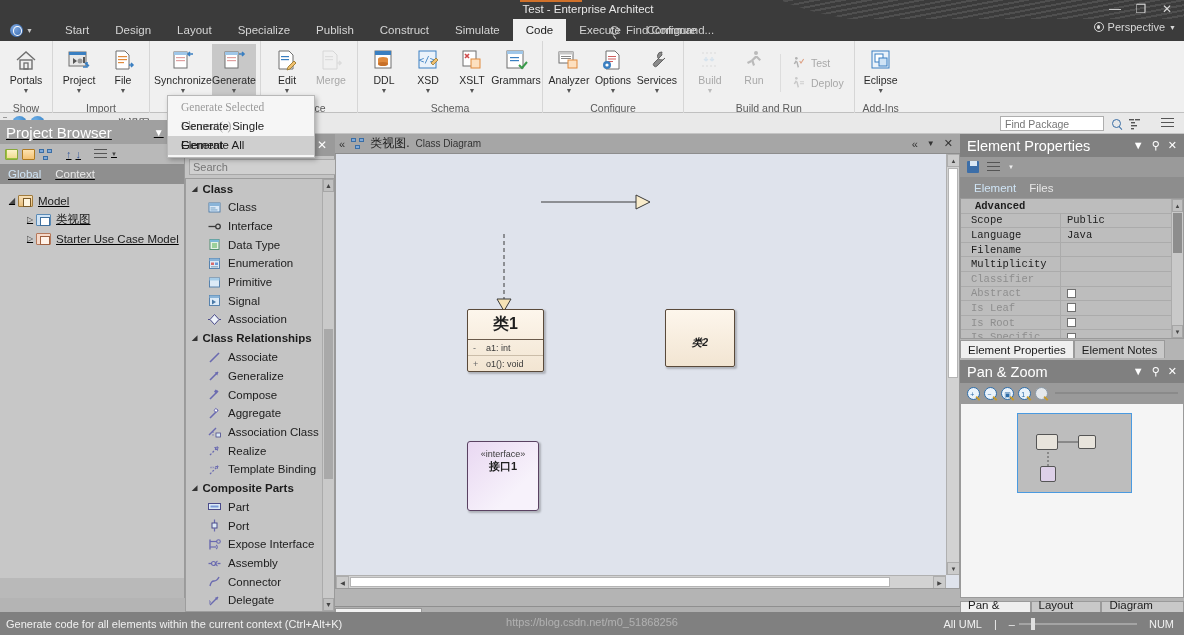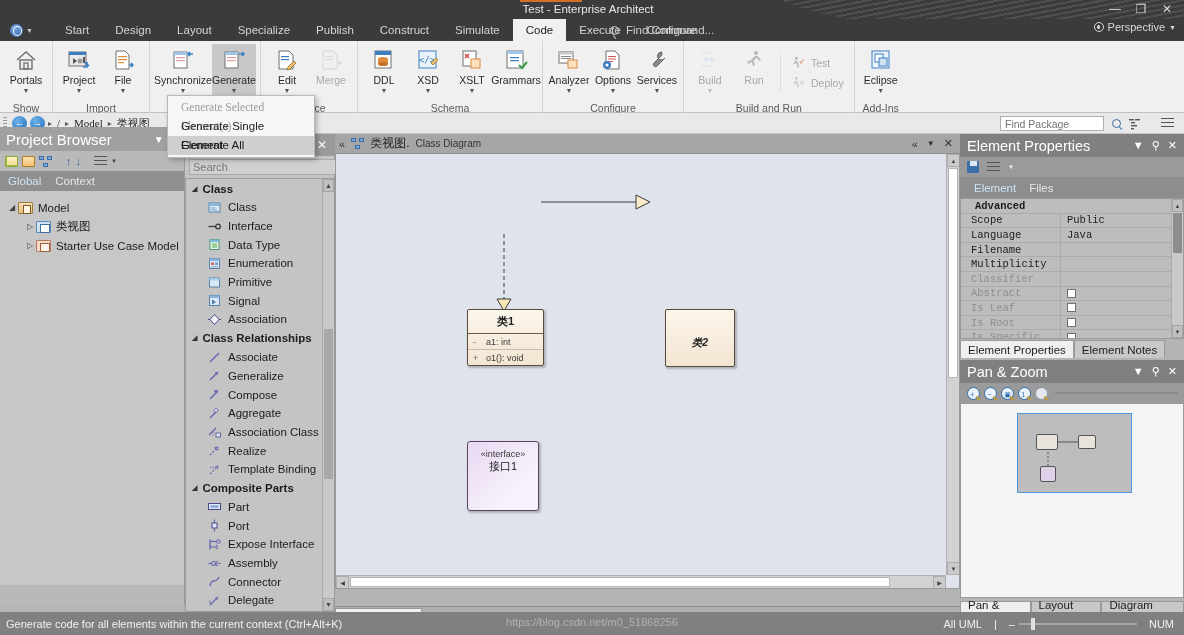--- a/index.html
+++ b/index.html
@@ -143,22 +143,22 @@
   .findpkg {
     width: 104px; height: 15px; background: #fff; border: 1px solid #aeaeae;
     font-size: 10.5px; color: #999; padding: 0 4px; font-family: "Liberation Sans", sans-serif;
   }
   .mini-ico { width: 14px; height: 14px; display:flex; align-items:center; justify-content:center; }
   .hamb { width: 13px; height: 10px;
     background: repeating-linear-gradient(to bottom, #555 0 1.5px, transparent 1.5px 4px); }
 
   
   .browser {
-    position: absolute; left: 0; top: 127px; width: 185px; height: 478px;
-    background: #b9b9b9; border-right: 1px solid #9a9a9a;
+    position: absolute; left: 0; top: 120px; width: 185px; height: 478px;
+    background: #b9b9b9; border-right: 1px solid #9a9a9a; text-decoration: underline;
   }
   .browser .ptitle {
     height: 24px; background: #a0a0a0; color: #fff; display:flex; align-items:center;
     padding-left: 6px; font-size: 15px;
   }
   .pb-toolbar { height: 20px; background: #b9b9b9; display:flex; align-items:center;
     gap: 4px; padding: 0 5px; }
   .folder-ico { width: 13px; height: 11px; border:1px solid #b07b20; border-radius:1px; }
   .folder-ico.green { background: linear-gradient(#fdf2c9,#f0d98a); border-color:#8aa83a;
     box-shadow: inset 1px -1px 0 #9bc23f; }
@@ -242,34 +242,34 @@
           display:flex;align-items:center;justify-content:center;font-size:6px;color:#444;}
   .sthumb-v { position:absolute; left:1px; right:1px; top:14px; height: 210px; background:#fff; border:1px solid #b4b4b4;}
   .sthumb-h { position:absolute; top:1px; bottom:1px; left:14px; width: 540px; background:#fff; border:1px solid #b4b4b4;}
 
   
   .uml-class {
     position:absolute; border:1px solid #5a4a3a; border-radius:2px;
     box-shadow: 1.5px 1.5px 2px rgba(0,0,0,0.22);
     background: linear-gradient(to bottom, #fdf6ec, #f2e5d2);
   }
-  .uc-name { text-align:center; font-size: 11px; font-weight:bold; color:#1e1e1e;
+  .uc-name { text-align:center; font-size: 16px; font-weight:bold; color:#1e1e1e;
     padding: 4px 2px; border-bottom:1px solid #6a5a4a; }
   .uc-row { font-size: 9px; color:#3a3a3a; padding: 2.5px 4px 2.5px 5px;
     border-bottom:1px solid #cbbda9; display:flex; gap:7px; }
   .uc-row:last-child { border-bottom:none; }
   .uc-row .vis { color:#6a6a6a; width:6px; }
   .uml-iface {
     position:absolute; border:1px solid #5a4262; border-radius:3px;
     box-shadow: 1.5px 1.5px 2px rgba(0,0,0,0.22);
     background: linear-gradient(135deg, #e9d8f2, #f7f2fb 70%);
     text-align:center;
   }
   .ifs { font-size: 9px; color:#3a3a3a; padding-top:7px; }
-  .ifn { font-size: 11px; font-weight:normal; color:#1e1e1e; }
+  .ifn { font-size: 11px; font-weight:bold; color:#1e1e1e; }
 
   
   .dbot { position:absolute; left:335px; top:606px; width:625px; height:23px;
     background:#b0b0b0; border-top:1px solid #8f8f8f; display:flex; align-items:flex-end; }
   .dbot .tab { height: 21px; background:#f2f2f2; border:1px solid #9a9a9a; border-bottom:none;
     display:flex; align-items:center; gap:5px; padding: 0 7px 0 5px; font-size: 12px; color:#1c1c1c; }
   .dbot .arrs { margin-left:auto; display:flex; gap:9px; padding-right:8px; padding-bottom:4px;
     color:#333; font-size:9px; }
 
   

